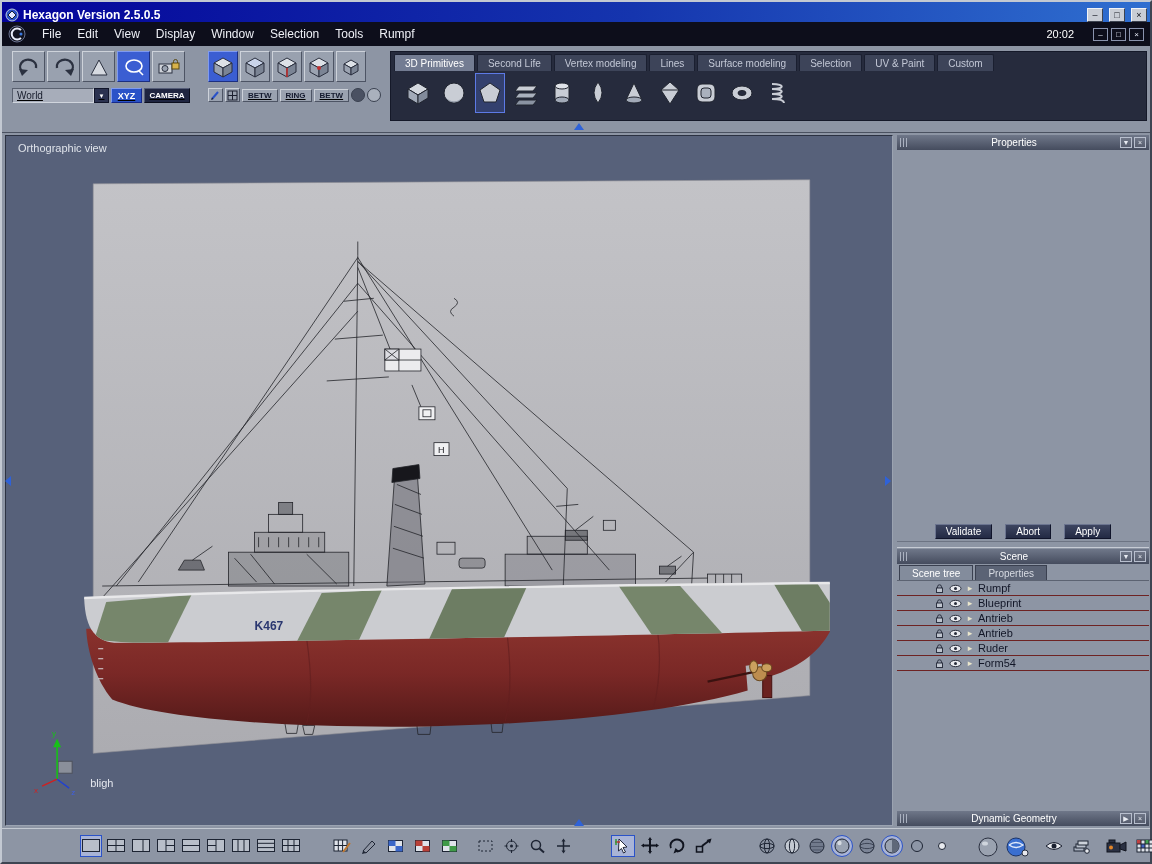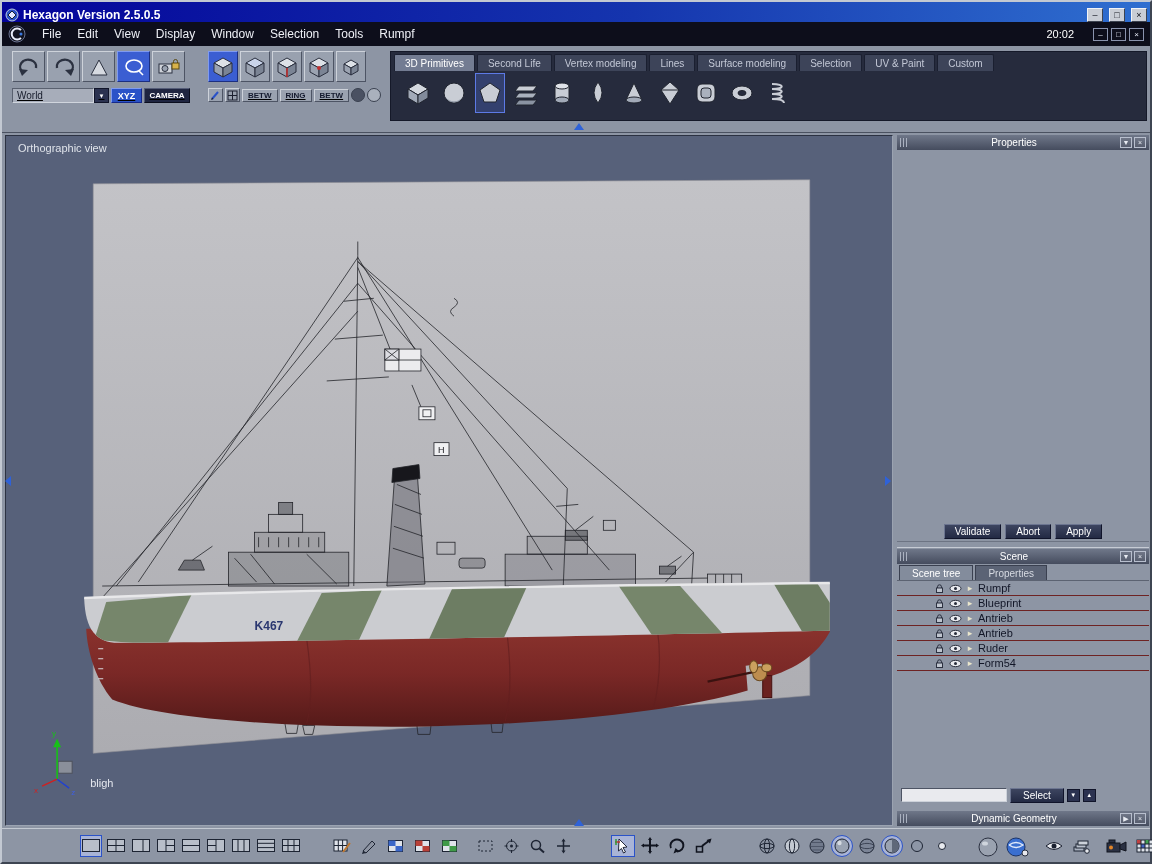--- a/index.html
+++ b/index.html
@@ -51,21 +51,21 @@
   .viewport{flex:1;margin:2px 0 2px 3px;background:#57617a;border:1px solid;border-color:#2c3242 #9ba3b1 #9ba3b1 #2c3242;position:relative;overflow:hidden;}
   .vp-label{position:absolute;left:12px;top:6px;color:#dfe3ea;font-size:11px;}
   .vpsvg{position:absolute;inset:0;width:100%;height:100%;}
 
   .rightcol{width:252px;margin:2px 1px 2px 4px;display:flex;flex-direction:column;min-height:0;}
   .phead{height:15px;background:linear-gradient(180deg,#6f7789,#454c5e);display:flex;align-items:center;padding:0 3px;flex:none;}
   .pgrip{width:8px;height:9px;margin-right:2px;background:repeating-linear-gradient(90deg,#aab1c0 0 1px,transparent 1px 3px);}
   .ptitle{flex:1;text-align:center;color:#fff;font-size:10px;}
   .phb{width:12px;height:11px;border:1px solid #b8bfce;background:rgba(255,255,255,0.06);color:#e8ebf2;font-size:7px;display:grid;place-items:center;padding:0;margin-left:2px;}
   .props-body{height:372px;flex:none;}
-  .btnrow{height:18px;display:flex;justify-content:center;gap:4px;align-items:center;flex:none;}
+  .btnrow{height:18px;display:flex;justify-content:center;gap:13px;align-items:center;flex:none;}
   .dbtn{height:15px;background:linear-gradient(180deg,#3d4560,#232a44);border:1px solid;border-color:#6c7590 #10142a #10142a #6c7590;color:#fff;font-size:10px;padding:0 10px;white-space:nowrap;}
   .groove{height:7px;border-top:1px solid #6d7483;border-bottom:1px solid #c6cbd4;margin:1px 0;flex:none;}
   .stabs{height:16px;display:flex;gap:2px;padding:1px 2px 0;flex:none;}
   .stab{font-size:10px;padding:0 12px;display:flex;align-items:center;background:#5b6375;color:#d6dae2;border:1px solid #3a4050;border-bottom:none;}
   .stab.active{background:#838c9c;color:#fff;}
   .tree{flex:1;border-top:1px solid #5c6372;overflow:hidden;min-height:0;}
   .trw{height:15px;display:flex;gap:3px;align-items:center;padding-left:36px;border-bottom:1px solid #6e2323;}
   .ticon{width:13px;height:11px;display:grid;place-items:center;background:none;border:none;padding:0;}
   .texp{color:#eae6cc;font-size:9px;width:10px;text-align:center;}
   .tlabel{font-size:11px;color:#121627;}
@@ -564,30 +564,20 @@
           <button class="ticon">
               <svg width="13" height="9" viewBox="0 0 13 9">
                 <ellipse cx="6.5" cy="4.5" rx="5.5" ry="3.2" fill="#e8eaef" stroke="#272c3a"></ellipse>
                 <circle cx="6.5" cy="4.5" r="1.5" fill="#272c3a"></circle>
               </svg>
             </button>
           <span class="texp">▸</span>
           <span class="tlabel">Form54</span>
         </div>
       </div>
-      <div class="selrow">
-        <input class="selinput" type="text" value="" style="">
-        <button class="selbtn">Select</button>
-        <button class="sarr">
-            <span>▼</span>
-          </button>
-        <button class="sarr">
-            <span>▲</span>
-          </button>
-      </div>
       <div style="height:6px;flex:none;"></div>
       <div class="phead">
         <span class="pgrip"></span>
         <span class="ptitle">Dynamic Geometry</span>
         <button class="phb">
             <span>▶</span>
           </button>
         <button class="phb">
             <span>×</span>
           </button>

